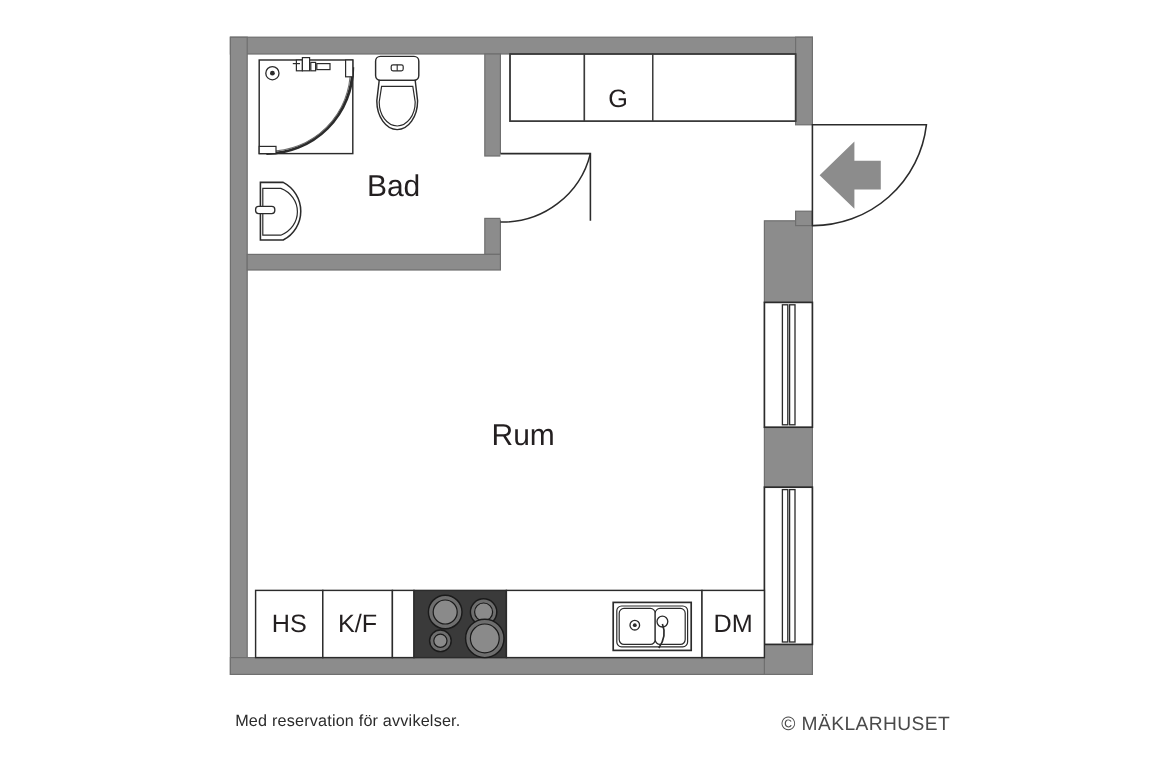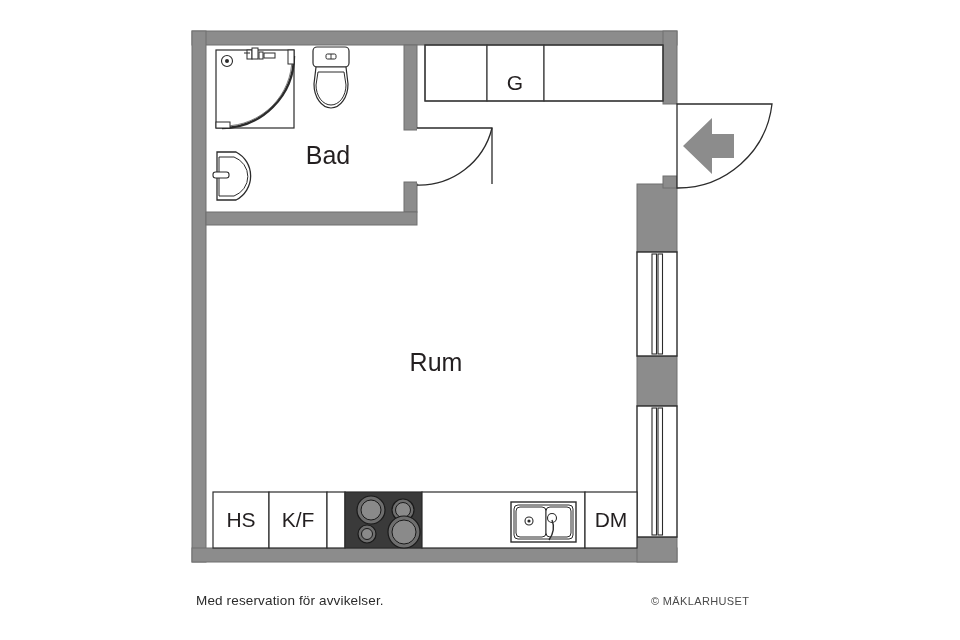--- a/index.html
+++ b/index.html
@@ -43,21 +43,21 @@
     top: 593px;
     font-size: 13.5px;
     color: #2b2b2b;
     letter-spacing: 0.15px;
     white-space: nowrap;
   }
   .copyright {
     position: absolute;
     left: 651px;
     top: 595px;
-    font-size: 11px;
+    font-size: 16px;
     color: #4a4a4a;
     letter-spacing: 0.35px;
     white-space: nowrap;
   }
   text.room-label {
     font-family: "Liberation Sans", sans-serif;
     fill: #231f20;
   }
   text.unit-label {
     font-family: "Liberation Sans", sans-serif;

